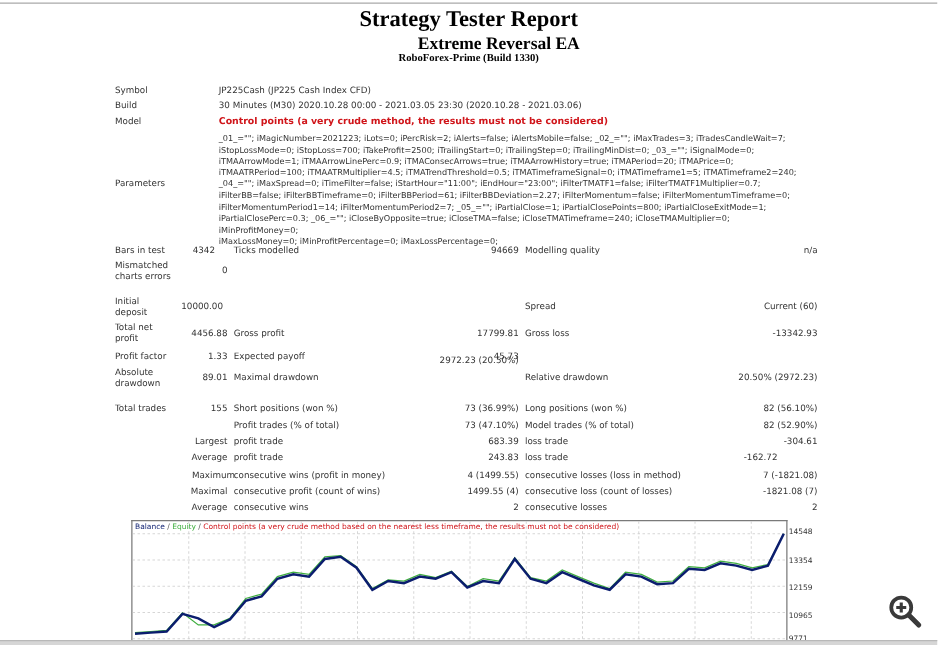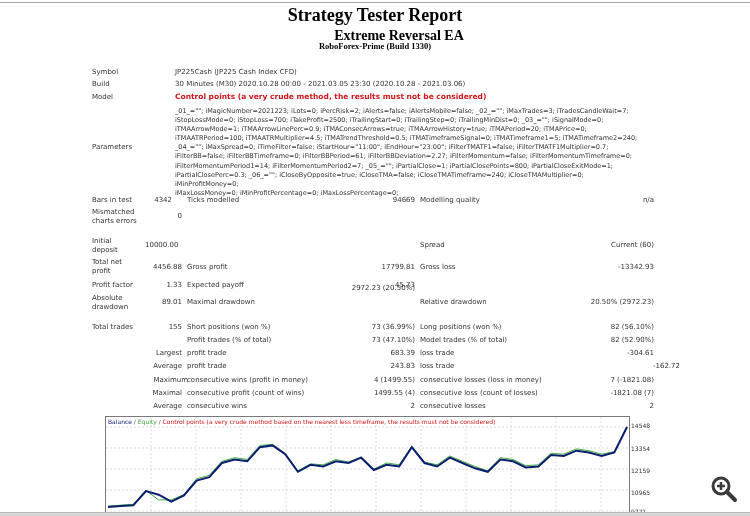--- a/index.html
+++ b/index.html
@@ -102,25 +102,25 @@
     <div class="txt r" style="left:550px;width:104px;top:336px">82 (52.90%)</div>
     <div class="txt r" style="left:100px;width:82px;top:349px">Largest</div>
     <div class="txt" style="left:187px;top:349px">profit trade</div>
     <div class="txt r" style="left:320px;width:95px;top:349px">683.39</div>
     <div class="txt" style="left:420px;top:349px">loss trade</div>
     <div class="txt r" style="left:550px;width:104px;top:349px">-304.61</div>
     <div class="txt r" style="left:100px;width:82px;top:362px">Average</div>
     <div class="txt" style="left:187px;top:362px">profit trade</div>
     <div class="txt r" style="left:320px;width:95px;top:362px">243.83</div>
     <div class="txt" style="left:420px;top:362px">loss trade</div>
-    <div class="txt r" style="left:576px;width:104px;top:362px">-162.72</div>
+    <div class="txt r" style="left:518px;width:104px;top:362px">-162.72</div>
     <div class="txt r" style="left:106px;width:82px;top:376px">Maximum</div>
     <div class="txt" style="left:187px;top:376px">consecutive wins (profit in money)</div>
     <div class="txt r" style="left:320px;width:95px;top:376px">4 (1499.55)</div>
-    <div class="txt" style="left:420px;top:376px">consecutive losses (loss in money)</div>
+    <div class="txt" style="left:420px;top:376px">consecutive losses (loss in method)</div>
     <div class="txt r" style="left:550px;width:104px;top:376px">7 (-1821.08)</div>
     <div class="txt r" style="left:100px;width:82px;top:389px">Maximal</div>
     <div class="txt" style="left:187px;top:389px">consecutive profit (count of wins)</div>
     <div class="txt r" style="left:320px;width:95px;top:389px">1499.55 (4)</div>
     <div class="txt" style="left:420px;top:389px">consecutive loss (count of losses)</div>
     <div class="txt r" style="left:550px;width:104px;top:389px">-1821.08 (7)</div>
     <div class="txt r" style="left:100px;width:82px;top:402px">Average</div>
     <div class="txt" style="left:187px;top:402px">consecutive wins</div>
     <div class="txt r" style="left:320px;width:95px;top:402px">2</div>
     <div class="txt" style="left:420px;top:402px">consecutive losses</div>

